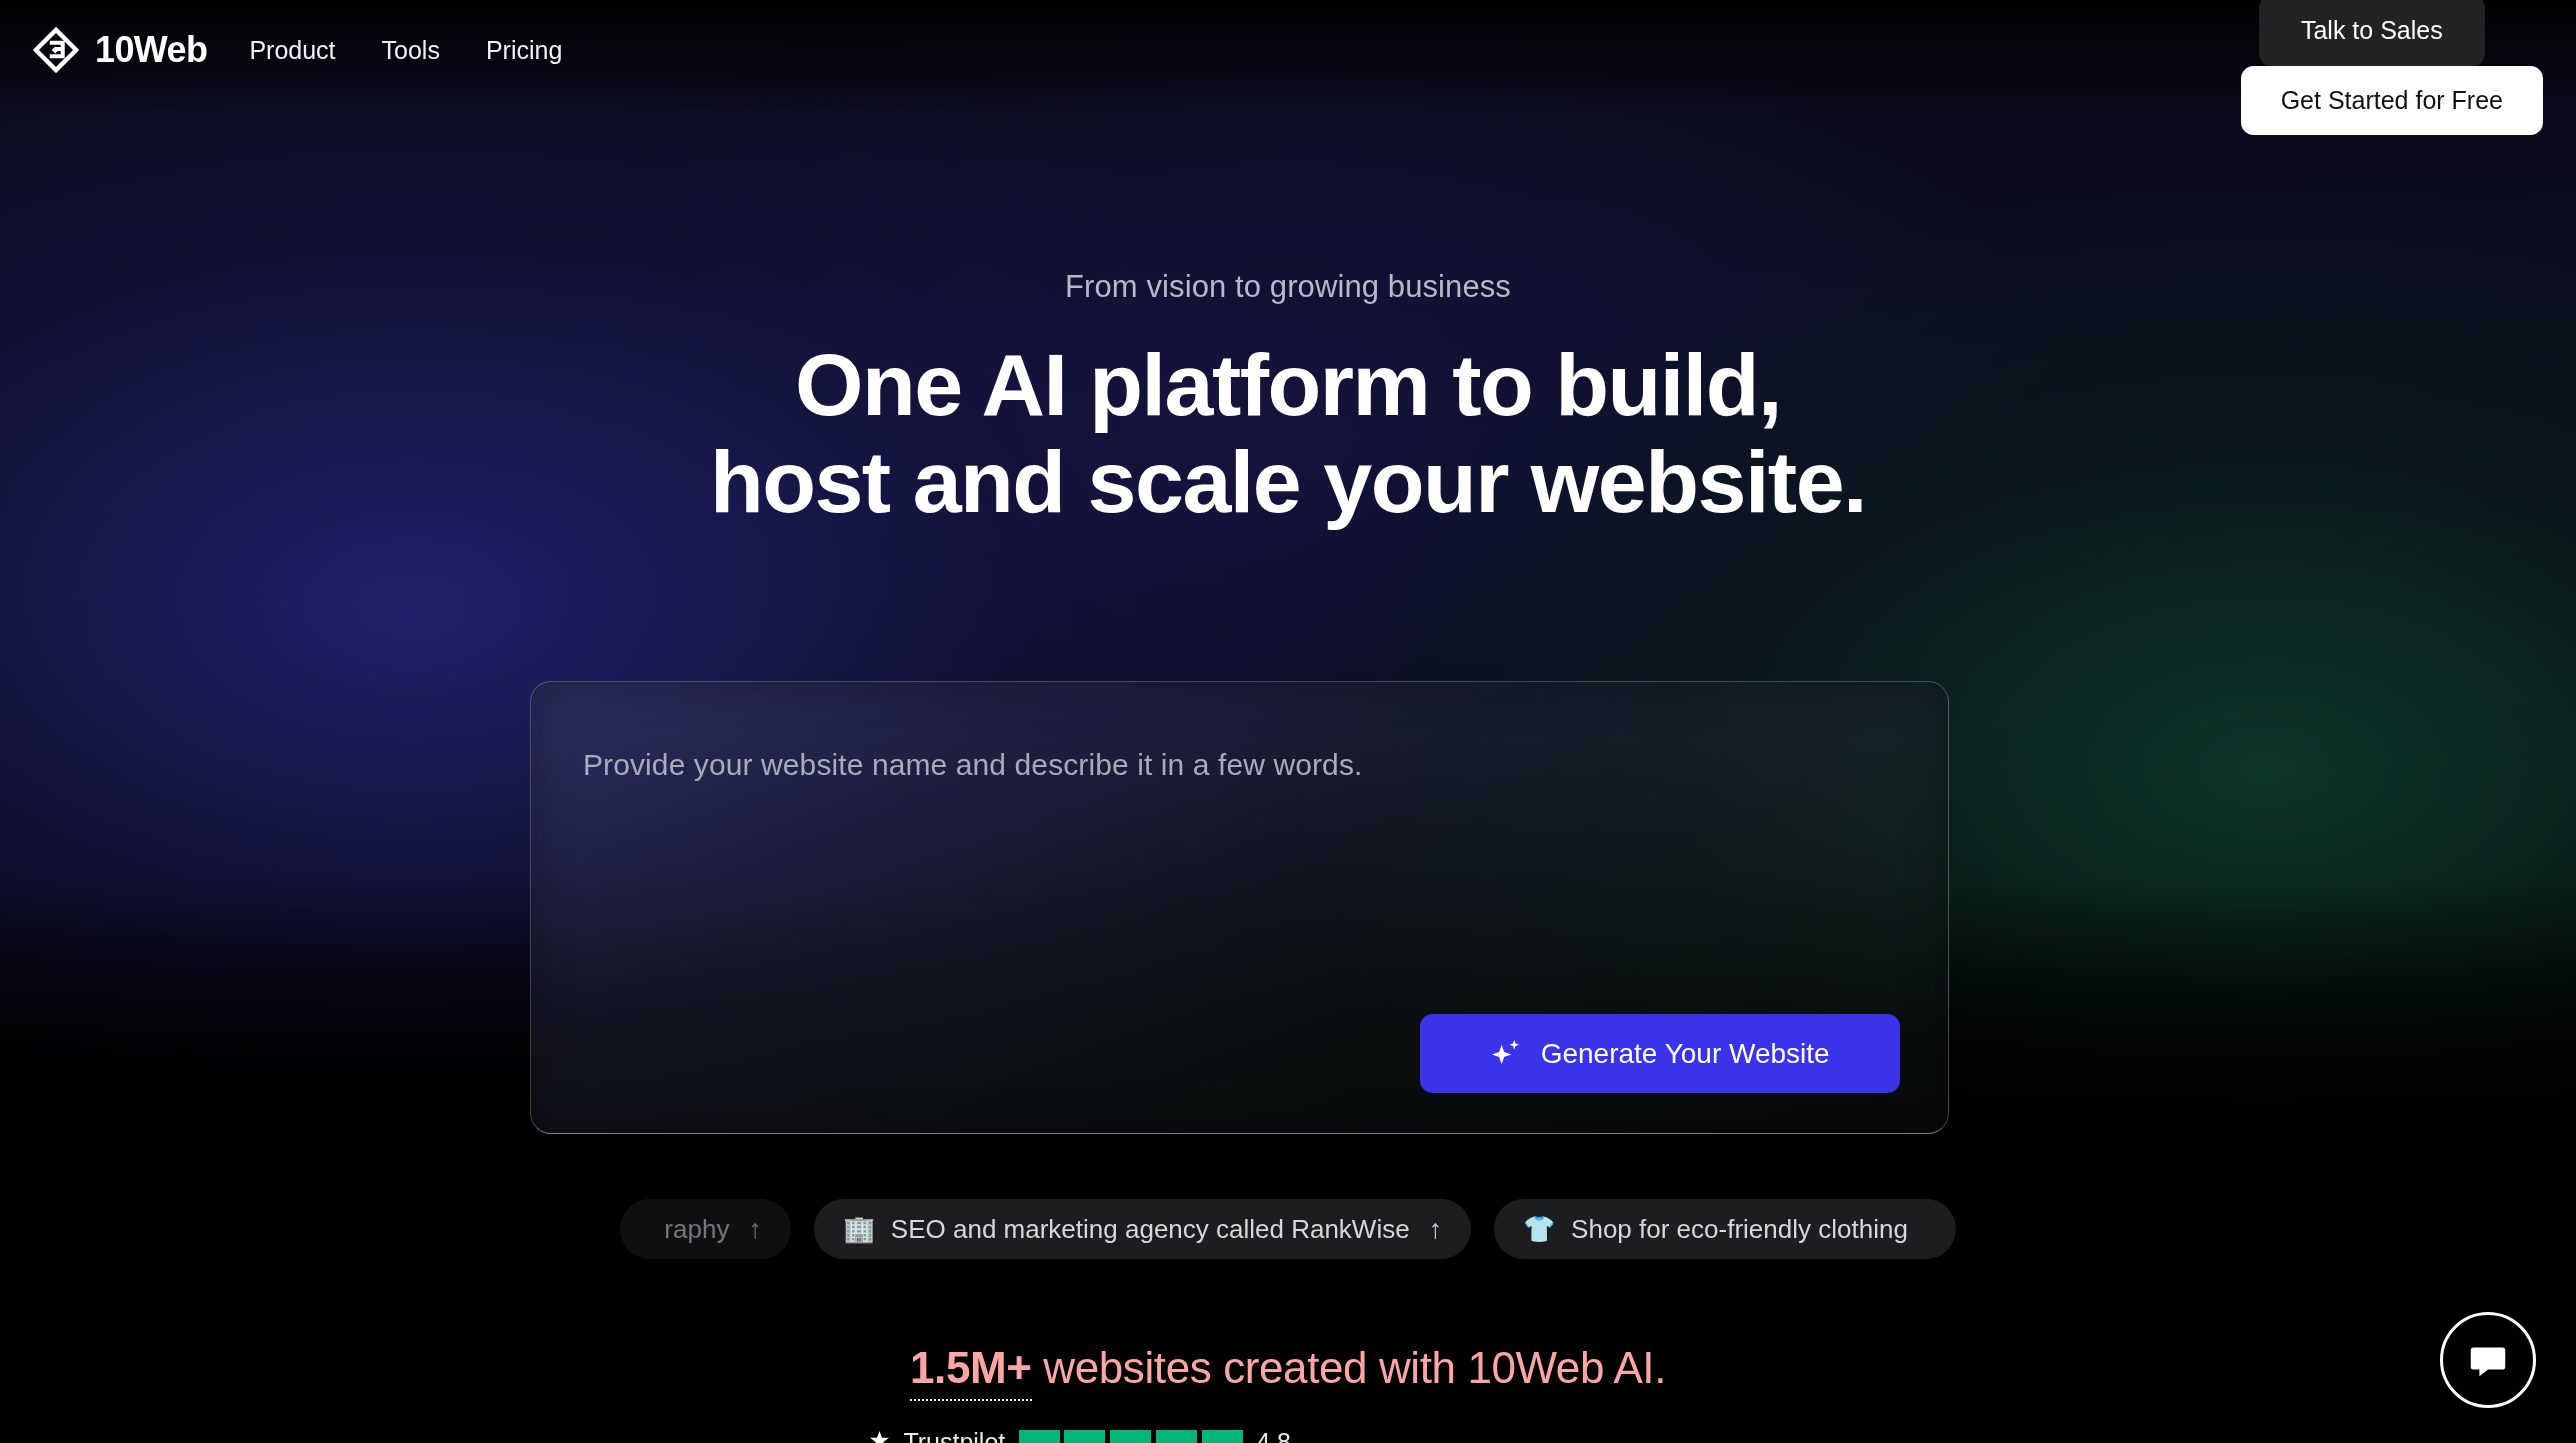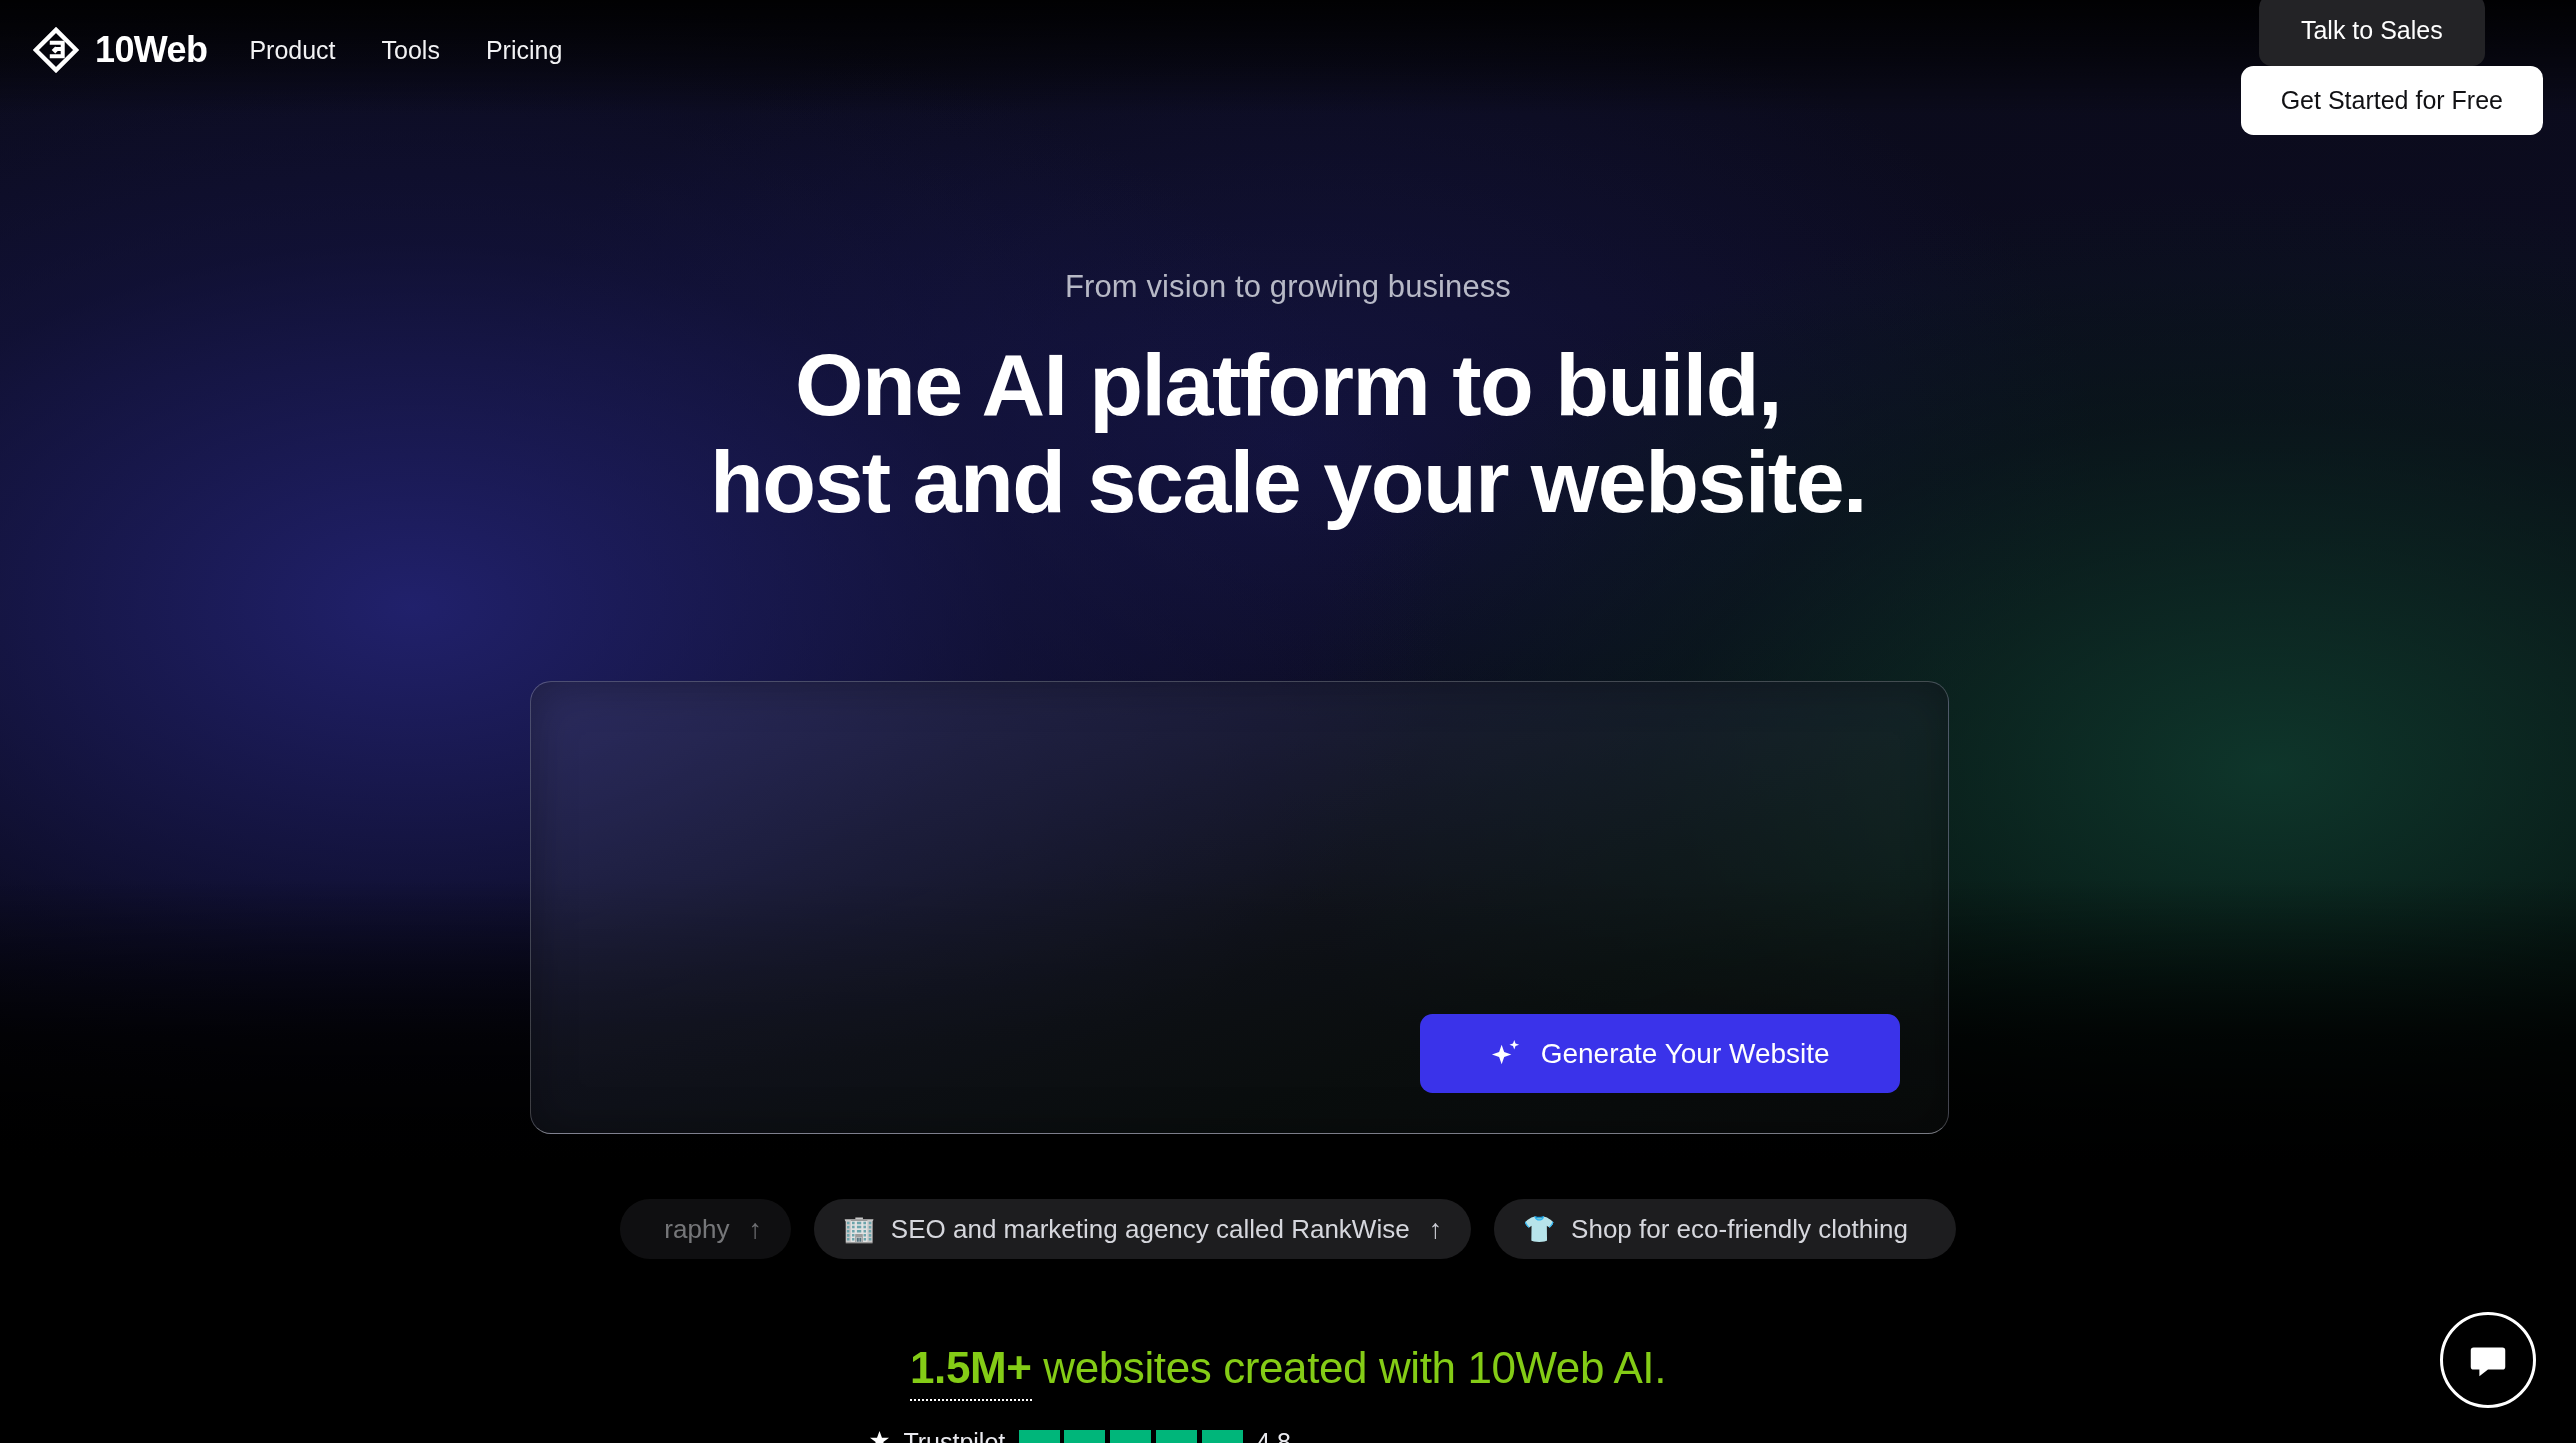--- a/index.html
+++ b/index.html
@@ -174,21 +174,21 @@
   .chips-mask-r { right:0; background:linear-gradient(to left,  #000 0%, rgba(0,0,0,0.94) 38%, rgba(0,0,0,0) 100%); }
 
   
   .stats {
     position:absolute; left:0; top:1346px;
     width:2576px;
     display:flex; flex-direction:column; align-items:center;
     z-index:15;
   }
   .stats-line {
-    font-size:44px; font-weight:500; color:#84cc16;
+    font-size:44px; font-weight:500; color:#fca5a5;
     line-height:1; letter-spacing:-0.4px; white-space:nowrap;
   }
   .stats-highlight {
     font-weight:700;
     border-bottom:2.9px dotted #ffffff;
     padding-bottom:6.7px;
   }
 
   
   .trustpilot {
@@ -251,20 +251,21 @@
 
   <div class="hero">
     <div class="eyebrow">From vision to growing business</div>
     <h1 class="headline">
       <span class="l1">One AI platform to build,</span>
       <span class="l2">host and scale your website.</span>
     </h1>
   </div>
 
   <div class="prompt-card">
+    <div class="prompt-placeholder">Provide your website name and describe it in a few words.</div>
     <button class="btn-generate">
       <span>
         <svg class="sparkle-icon" viewBox="0 0 34 34" fill="none" aria-hidden="true">
           <path d="M12 8 L14.6 15.4 L22 18 L14.6 20.6 L12 28 L9.4 20.6 L2 18 L9.4 15.4 Z" fill="#ffffff"></path>
           <path d="M25 3 L26.3 6.7 L30 8 L26.3 9.3 L25 13 L23.7 9.3 L20 8 L23.7 6.7 Z" fill="#ffffff"></path>
         </svg>
       </span>
       <span>Generate Your Website</span>
     </button>
   </div>

